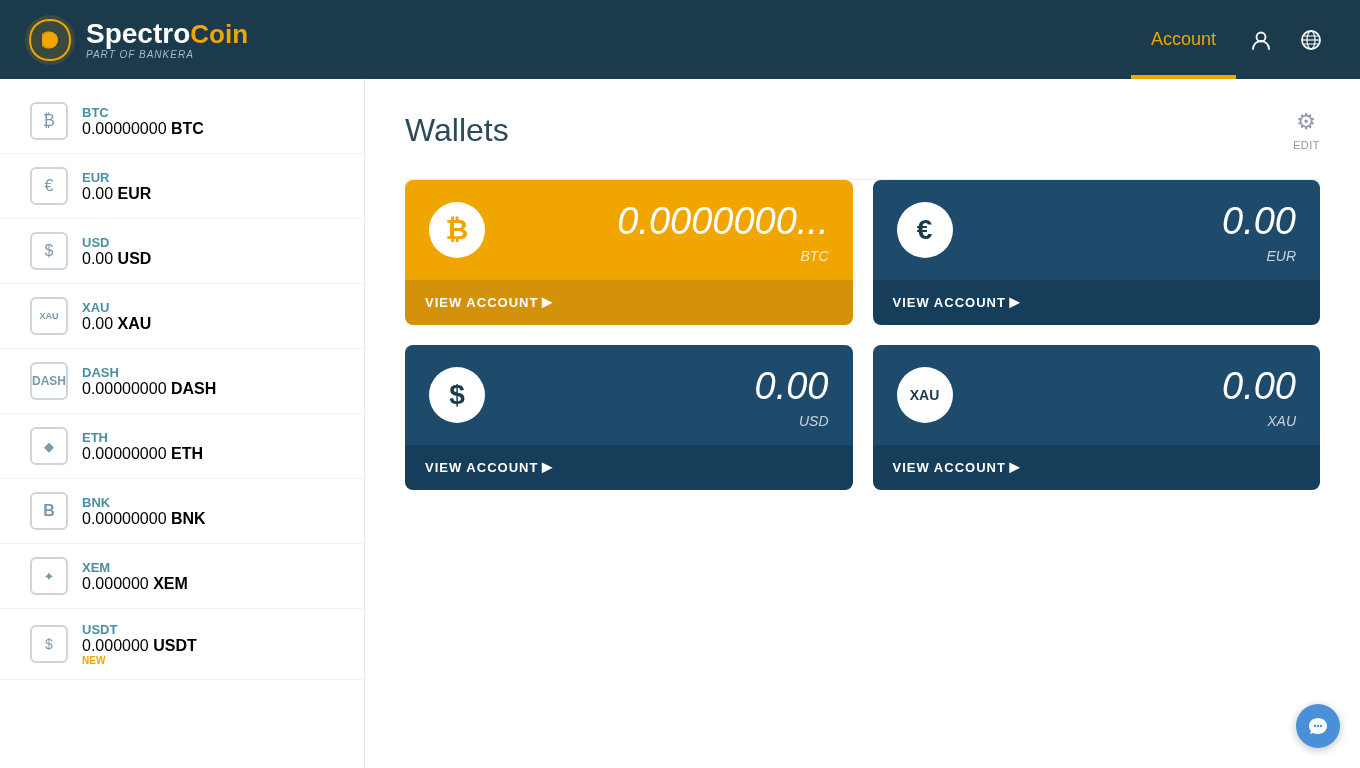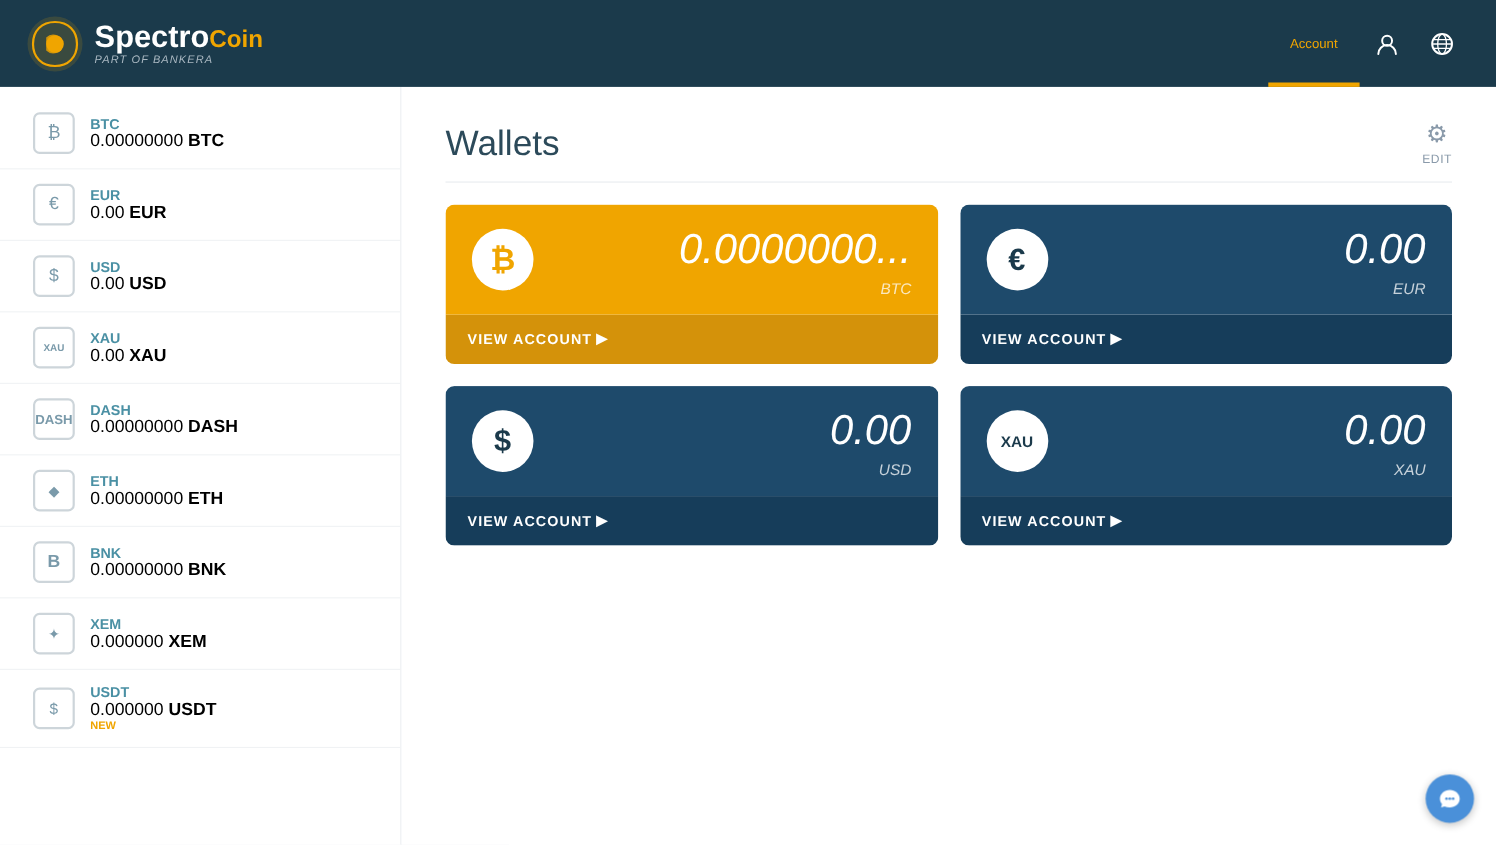--- a/index.html
+++ b/index.html
@@ -22,31 +22,31 @@
     .logo-icon {
       width: 52px;
       height: 52px;
     }
     .logo-text {
       display: flex;
       flex-direction: column;
       line-height: 1.1;
     }
     .logo-text .spectro { color: white; font-size: 28px; font-weight: 700; }
-    .logo-text .coin { color: #f0a500; font-size: 22px; font-weight: 700; margin-top: 22px; }
+    .logo-text .coin { color: #f0a500; font-size: 26px; font-weight: 700; margin-top: 22px; }
     .logo-text .sub { color: #aab8c2; font-size: 10px; letter-spacing: 1px; font-style: italic; }
     .header-nav {
       margin-left: auto;
       display: flex;
       align-items: center;
       gap: 0;
     }
     .nav-link {
       color: white;
-      font-size: 12px;
+      font-size: 18px;
       padding: 0 20px;
       height: 79px;
       display: flex;
       align-items: center;
       cursor: pointer;
       text-decoration: none;
       position: relative;
     }
     .nav-link.active {
       color: #f0a500;
@@ -127,22 +127,21 @@
     
     .main {
       flex: 1;
       padding: 30px 40px;
       background: white;
     }
     .wallets-header {
       display: flex;
       align-items: center;
       justify-content: space-between;
-      margin-bottom: 20px;
-      padding-bottom: 14px;
+      padding-bottom: 28px;
       border-bottom: 1px solid #e8ecef;
     }
     .wallets-title {
       font-size: 32px;
       font-weight: 300;
       color: #2c4a5a;
     }
     .edit-btn {
       display: flex;
       flex-direction: column;

